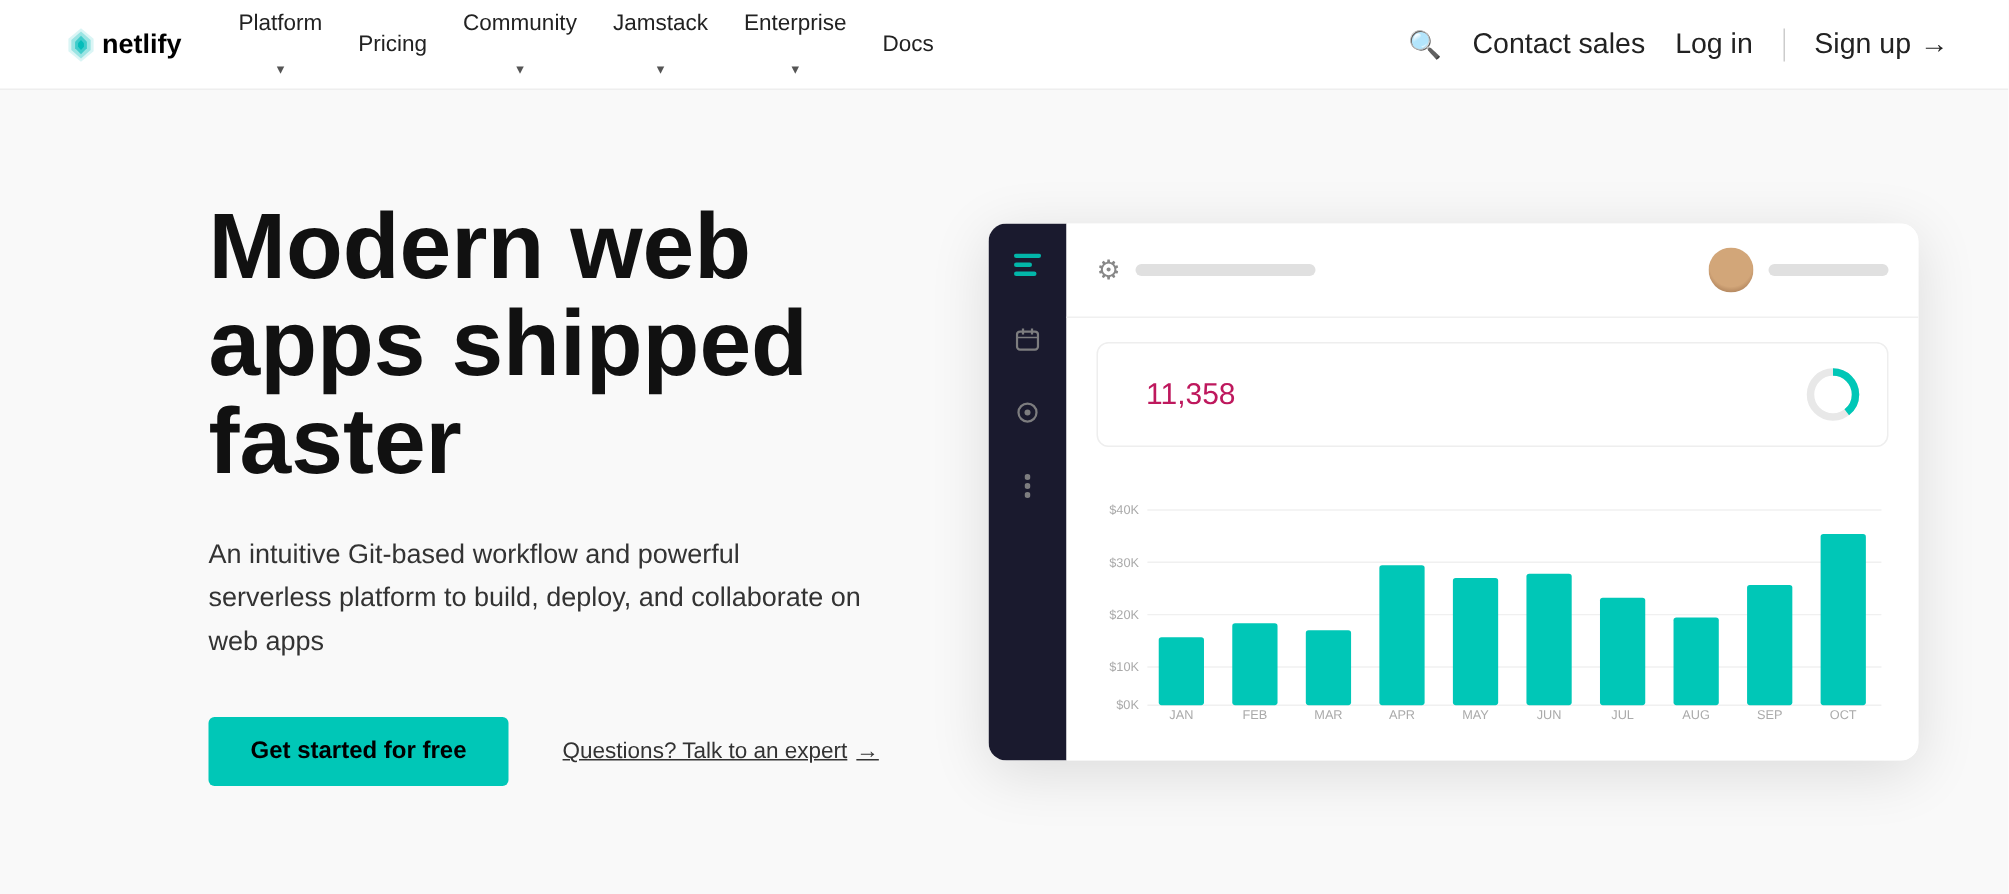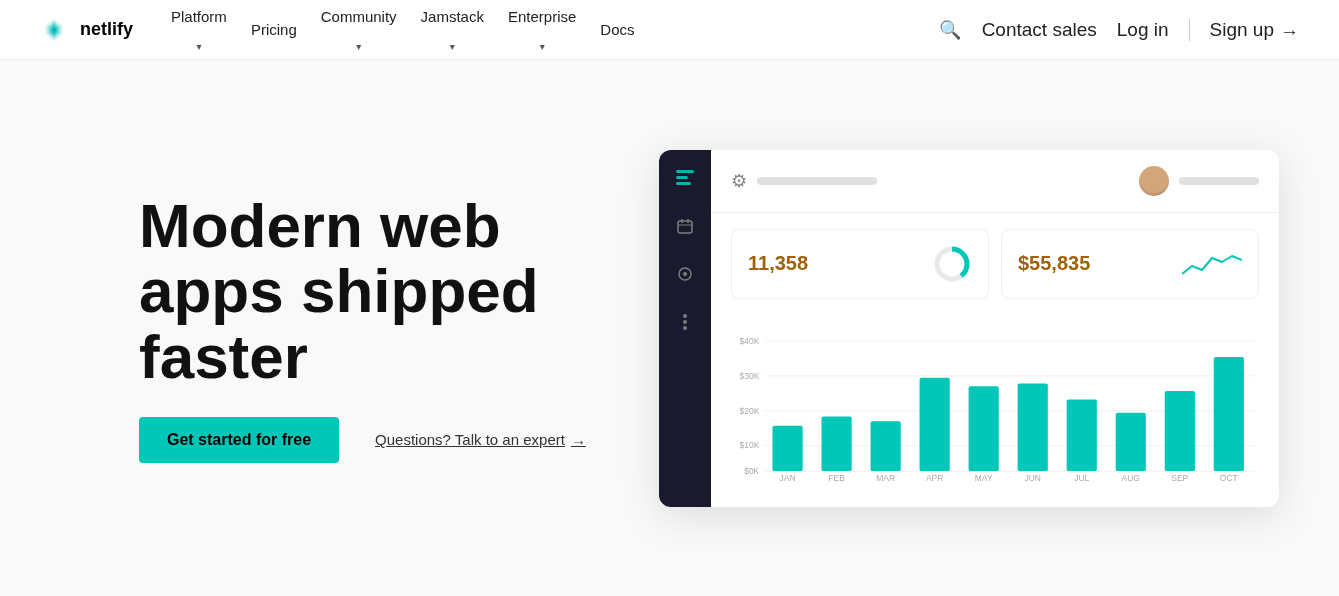--- a/index.html
+++ b/index.html
@@ -5,21 +5,21 @@
     * { margin: 0; padding: 0; box-sizing: border-box; }
     body { font-family: -apple-system, BlinkMacSystemFont, 'Segoe UI', sans-serif; background: #fff; overflow-x: hidden; }
 
     
     nav {
       display: flex; align-items: center; justify-content: space-between;
       padding: 0 40px; height: 60px; border-bottom: 1px solid #eee;
       background: #fff; position: relative; z-index: 10;
     }
     .nav-left { display: flex; align-items: center; gap: 28px; }
-    .logo { display: flex; align-items: center; gap: 12px; font-weight: 700; font-size: 18px; color: #000; text-decoration: none; }
+    .logo { display: flex; align-items: center; gap: 0; font-weight: 700; font-size: 18px; color: #000; text-decoration: none; }
     .logo-icon { width: 28px; height: 28px; }
     .nav-links { display: flex; align-items: center; gap: 4px; }
     .nav-link {
       display: flex; align-items: center; gap: 16px;
       font-size: 15px; color: #222; cursor: pointer; padding: 6px 10px;
       border-radius: 4px; background: none; border: none; font-family: inherit;
       text-decoration: none;
       flex-direction: column;
     }
     .nav-link .chevron { font-size: 10px; color: #555; }
@@ -88,21 +88,21 @@
       background: radial-gradient(circle at 50% 40%, #D2A679 60%, #8B5E3C 100%);
     }
     .dash-header-bar2 { width: 80px; height: 8px; background: #e0e0e0; border-radius: 4px; }
 
     
     .stat-cards { display: flex; gap: 12px; padding: 16px 20px; }
     .stat-card {
       flex: 1; background: #fff; border: 1px solid #eee; border-radius: 8px;
       padding: 14px 16px; display: flex; align-items: center; justify-content: space-between;
     }
-    .stat-value { font-size: 20px; font-weight: 700; color: #a16207; }
+    .stat-value { font-size: 20px; font-weight: 400; color: #be185d; margin-left: 16px; }
 
     
     .donut-svg { width: 40px; height: 40px; }
 
     
     .line-svg { width: 60px; height: 36px; }
 
     
     .mini-bars { display: flex; align-items: flex-end; gap: 2px; height: 36px; }
     .mini-bar { width: 5px; background: #00c7b7; border-radius: 1px; }
@@ -161,20 +161,21 @@
     <a class="signup-btn">
       <span>Sign up</span>
       <span>→</span>
     </a>
   </div>
 </nav>
 
 <section class="hero">
   <div class="hero-text">
     <h1 class="hero-title">Modern web apps shipped faster</h1>
+    <p class="hero-subtitle">An intuitive Git-based workflow and powerful serverless platform to build, deploy, and collaborate on web apps</p>
     <div class="hero-actions">
       <button class="btn-primary">Get started for free</button>
       <a class="btn-link">
         <span>Questions? Talk to an expert</span>
         <span>→</span>
       </a>
     </div>
   </div>
 
   <div class="dashboard-wrapper">
@@ -228,26 +229,20 @@
       <div class="stat-cards">
 
         <div class="stat-card">
           <span class="stat-value">11,358</span>
           <svg class="donut-svg" viewBox="0 0 40 40">
             <circle cx="20" cy="20" r="15" fill="none" stroke="#e8e8e8" stroke-width="5"></circle>
             <circle cx="20" cy="20" r="15" fill="none" stroke="#00c7b7" stroke-width="5" stroke-dasharray="60 94.25" stroke-dashoffset="23" transform="rotate(-90 20 20)"></circle>
           </svg>
         </div>
 
-        <div class="stat-card">
-          <span class="stat-value">$55,835</span>
-          <svg class="line-svg" viewBox="0 0 60 36">
-            <polyline points="0,28 10,20 20,24 30,12 40,16 50,10 60,14" fill="none" stroke="#00c7b7" stroke-width="2" stroke-linejoin="round"></polyline>
-          </svg>
-        </div>
 
       </div>
 
       <div class="chart-area">
         <svg viewBox="0 0 560 160" width="100%" height="160">
 
           <line x1="36" y1="10" x2="555" y2="10" class="grid-line"></line>
           <line x1="36" y1="47" x2="555" y2="47" class="grid-line"></line>
           <line x1="36" y1="84" x2="555" y2="84" class="grid-line"></line>
           <line x1="36" y1="121" x2="555" y2="121" class="grid-line"></line>

